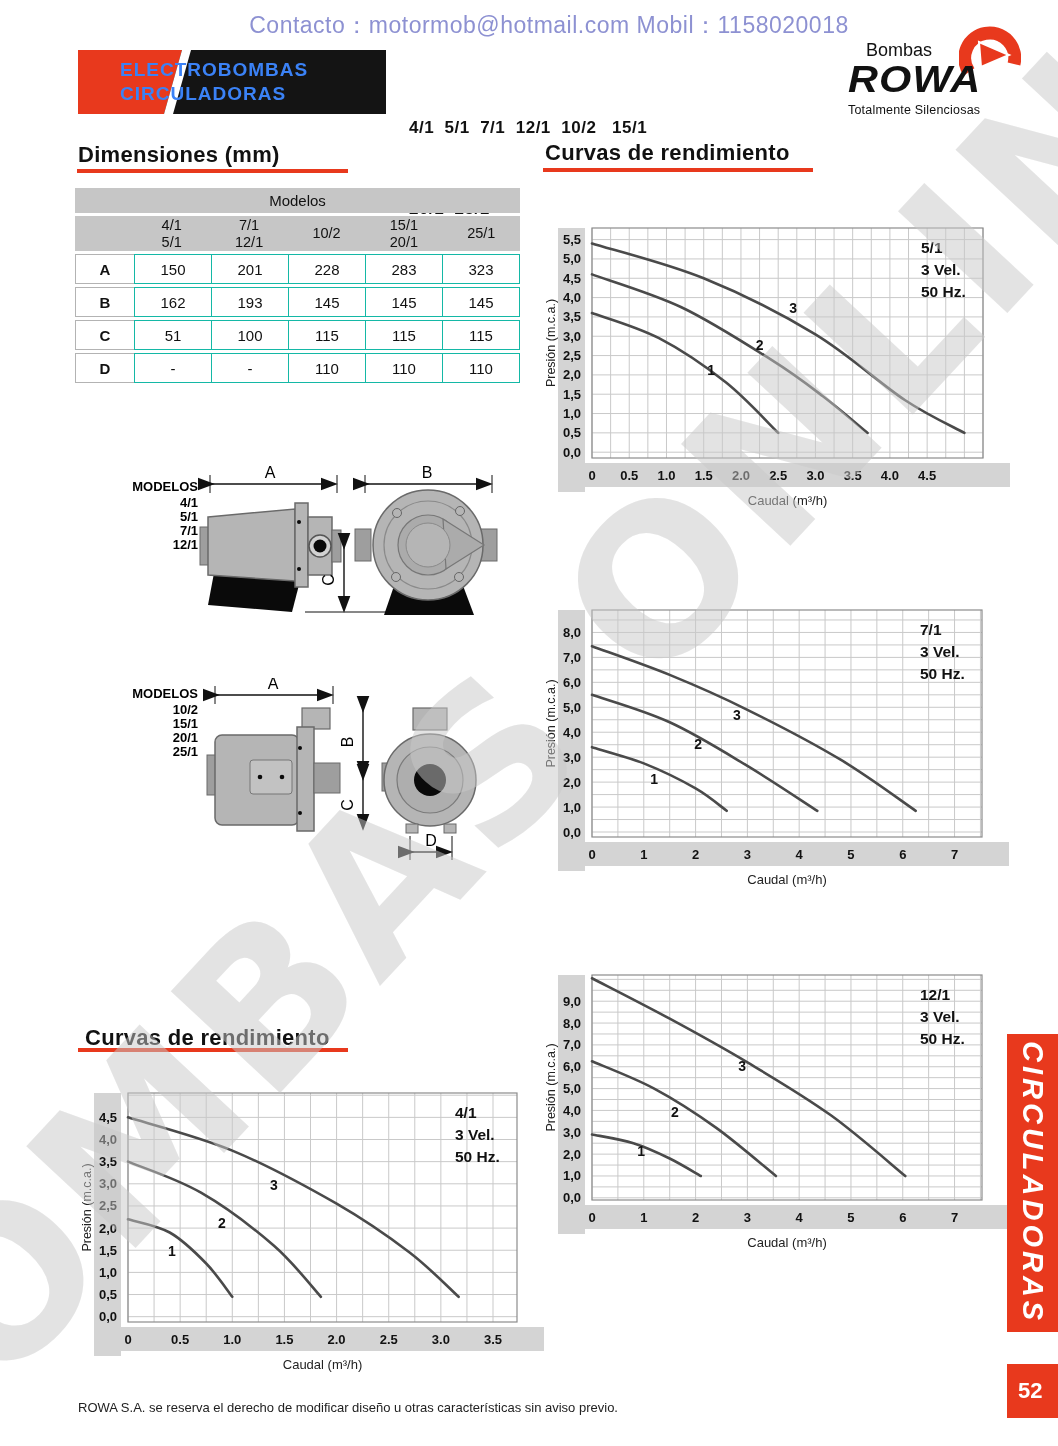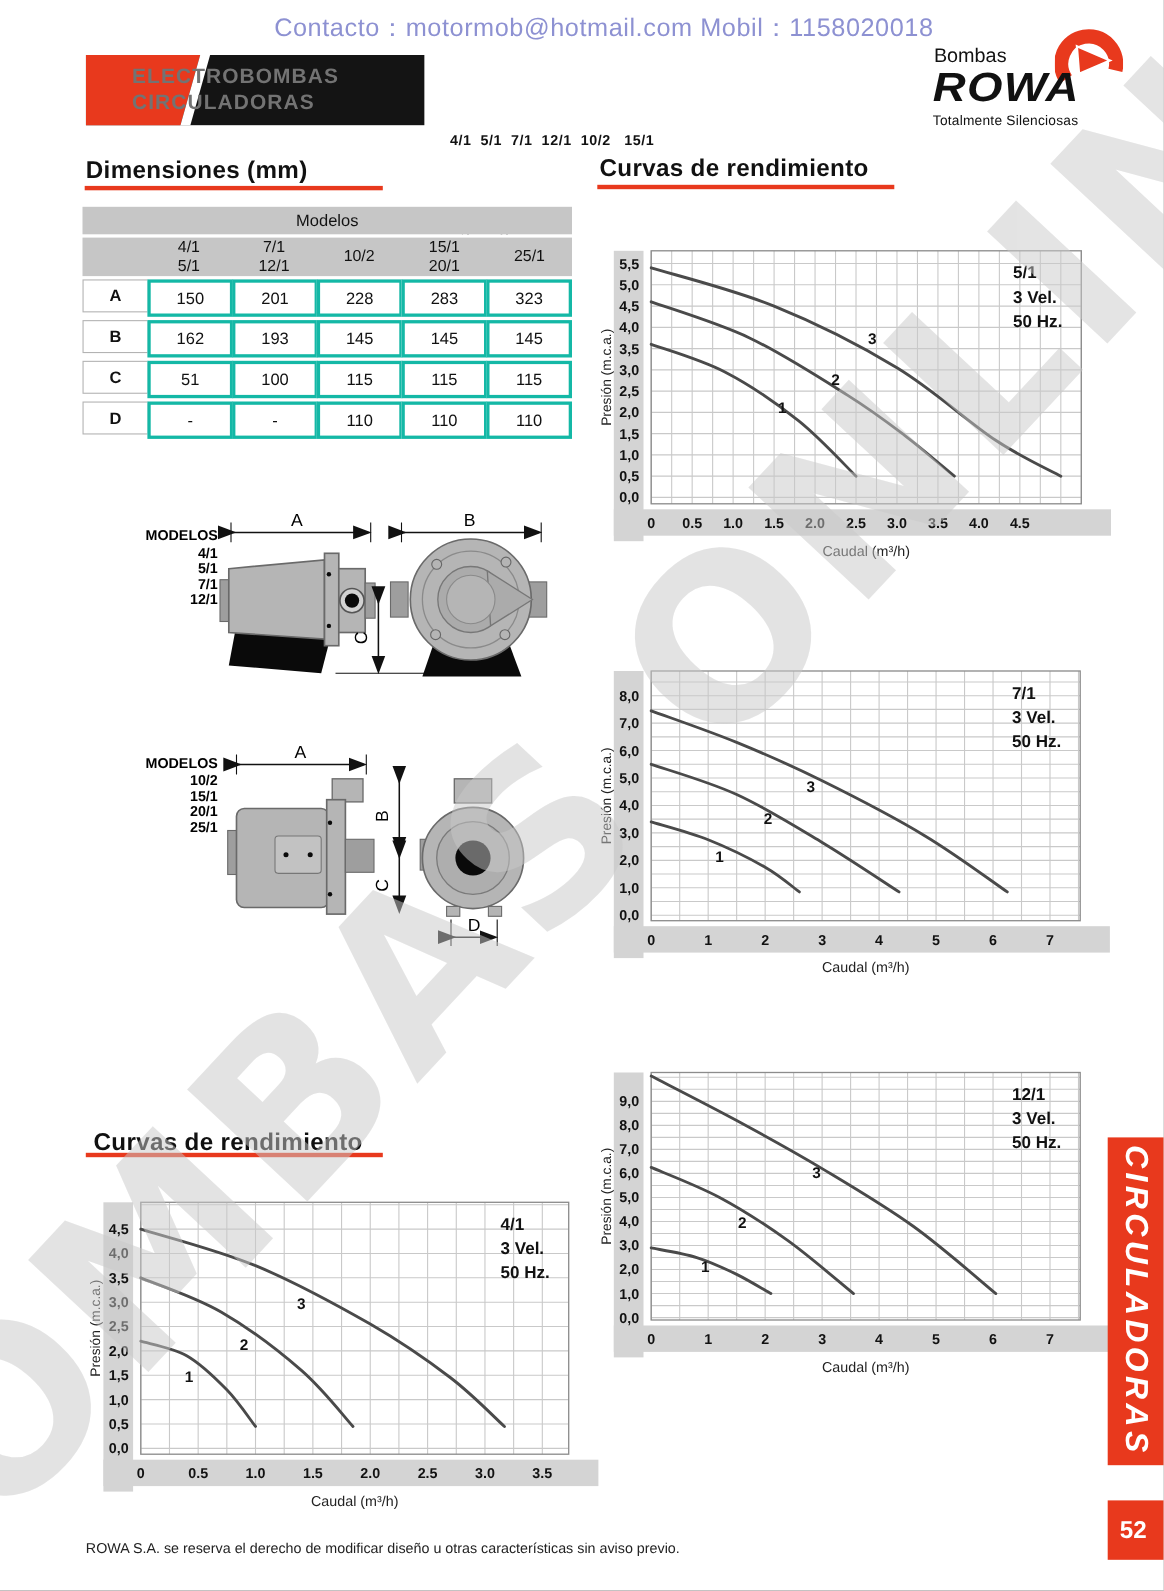--- a/index.html
+++ b/index.html
@@ -3,39 +3,39 @@
 <meta charset="utf-8">
 <style>
   html,body{margin:0;padding:0;background:#9a9a9a;}
   #page{position:relative;width:1058px;height:1446px;background:#ffffff;overflow:hidden;
         font-family:"Liberation Sans",sans-serif;color:#111;margin:0 auto;}
   .abs{position:absolute;}
   
   .contact{top:10px;left:0;width:100%;text-align:center;font-size:23px;color:#8d91d2;letter-spacing:0.5px;margin-left:20px;}
   
   .band-svg{left:78px;top:50px;}
-  .band-text{left:120px;top:58px;color:#737373;font-size:19px;font-weight:600;letter-spacing:1px;line-height:24px;}
-  .models-block{left:409px;top:60px;font-size:13px;font-weight:bold;line-height:27px;white-space:pre;letter-spacing:0.5px;}
+  .band-text{left:120px;top:58px;color:#3b82f6;font-size:19px;font-weight:600;letter-spacing:1px;line-height:24px;}
+  .models-block{left:409px;top:60px;font-size:17px;font-weight:bold;line-height:27px;white-space:pre;letter-spacing:0.5px;}
   
   .logo{left:848px;top:40px;width:165px;}
-  .logo-bombas{font-size:18px;color:#111;margin-left:1px;}
+  .logo-bombas{font-size:18px;color:#111;margin-left:18px;}
   .logo-rowa{font-size:37px;font-weight:bold;font-style:italic;letter-spacing:1px;transform:scaleX(1.12);transform-origin:left;margin-top:-2px;}
   .logo-tag{font-size:12.5px;margin-top:2px;letter-spacing:0.2px;}
   .logo-arc{position:absolute;right:-8px;top:-16px;}
   
   .sec-title{font-size:22px;font-weight:bold;letter-spacing:0.3px;text-align:center;}
   .red-rule{height:4px;background:#e8391d;}
   
   #dim-table{left:75px;top:188px;width:445px;font-size:15px;}
   .t-bar{background:#c6c6c6;height:25px;line-height:25px;text-align:center;}
   .t-row{display:flex;margin-top:3px;}
   .t-hdr{background:#c6c6c6;align-items:center;}
   .t-cell{flex:1;text-align:center;display:flex;flex-direction:column;justify-content:center;line-height:17px;}
   .t-label{flex:0 0 58px;font-weight:bold;}
-  .t-data .t-cell{border:3px solid #14b8a6;margin-left:-1px;height:28px;background:#fff;}
+  .t-data .t-cell{border:1px solid #14b8a6;margin-left:-1px;height:28px;background:#fff;}
   .t-data .t-cell:first-child{margin-left:0;}
   
   .side-tab{left:1007px;top:1034px;width:51px;height:298px;background:#e8391d;display:flex;align-items:center;justify-content:center;}
   .side-tab span{writing-mode:vertical-rl;font-style:italic;font-weight:bold;font-size:29px;color:#fff;letter-spacing:4px;}
   .pageno{left:1007px;top:1364px;width:51px;height:54px;background:#e8391d;color:#fff;font-weight:bold;font-size:22px;display:flex;align-items:center;padding-left:11px;box-sizing:border-box;}
   .footer{left:78px;top:1400px;font-size:13px;color:#222;}
   
   .wm{left:50%;top:722px;transform:translate(-50%,-50%) rotate(-47deg);font-size:205px;font-weight:bold;
       color:#c9c9c9;opacity:0.5;white-space:nowrap;letter-spacing:8px;z-index:40;pointer-events:none;font-family:"DejaVu Sans",sans-serif;}
   .chart{width:465px;height:300px;}

